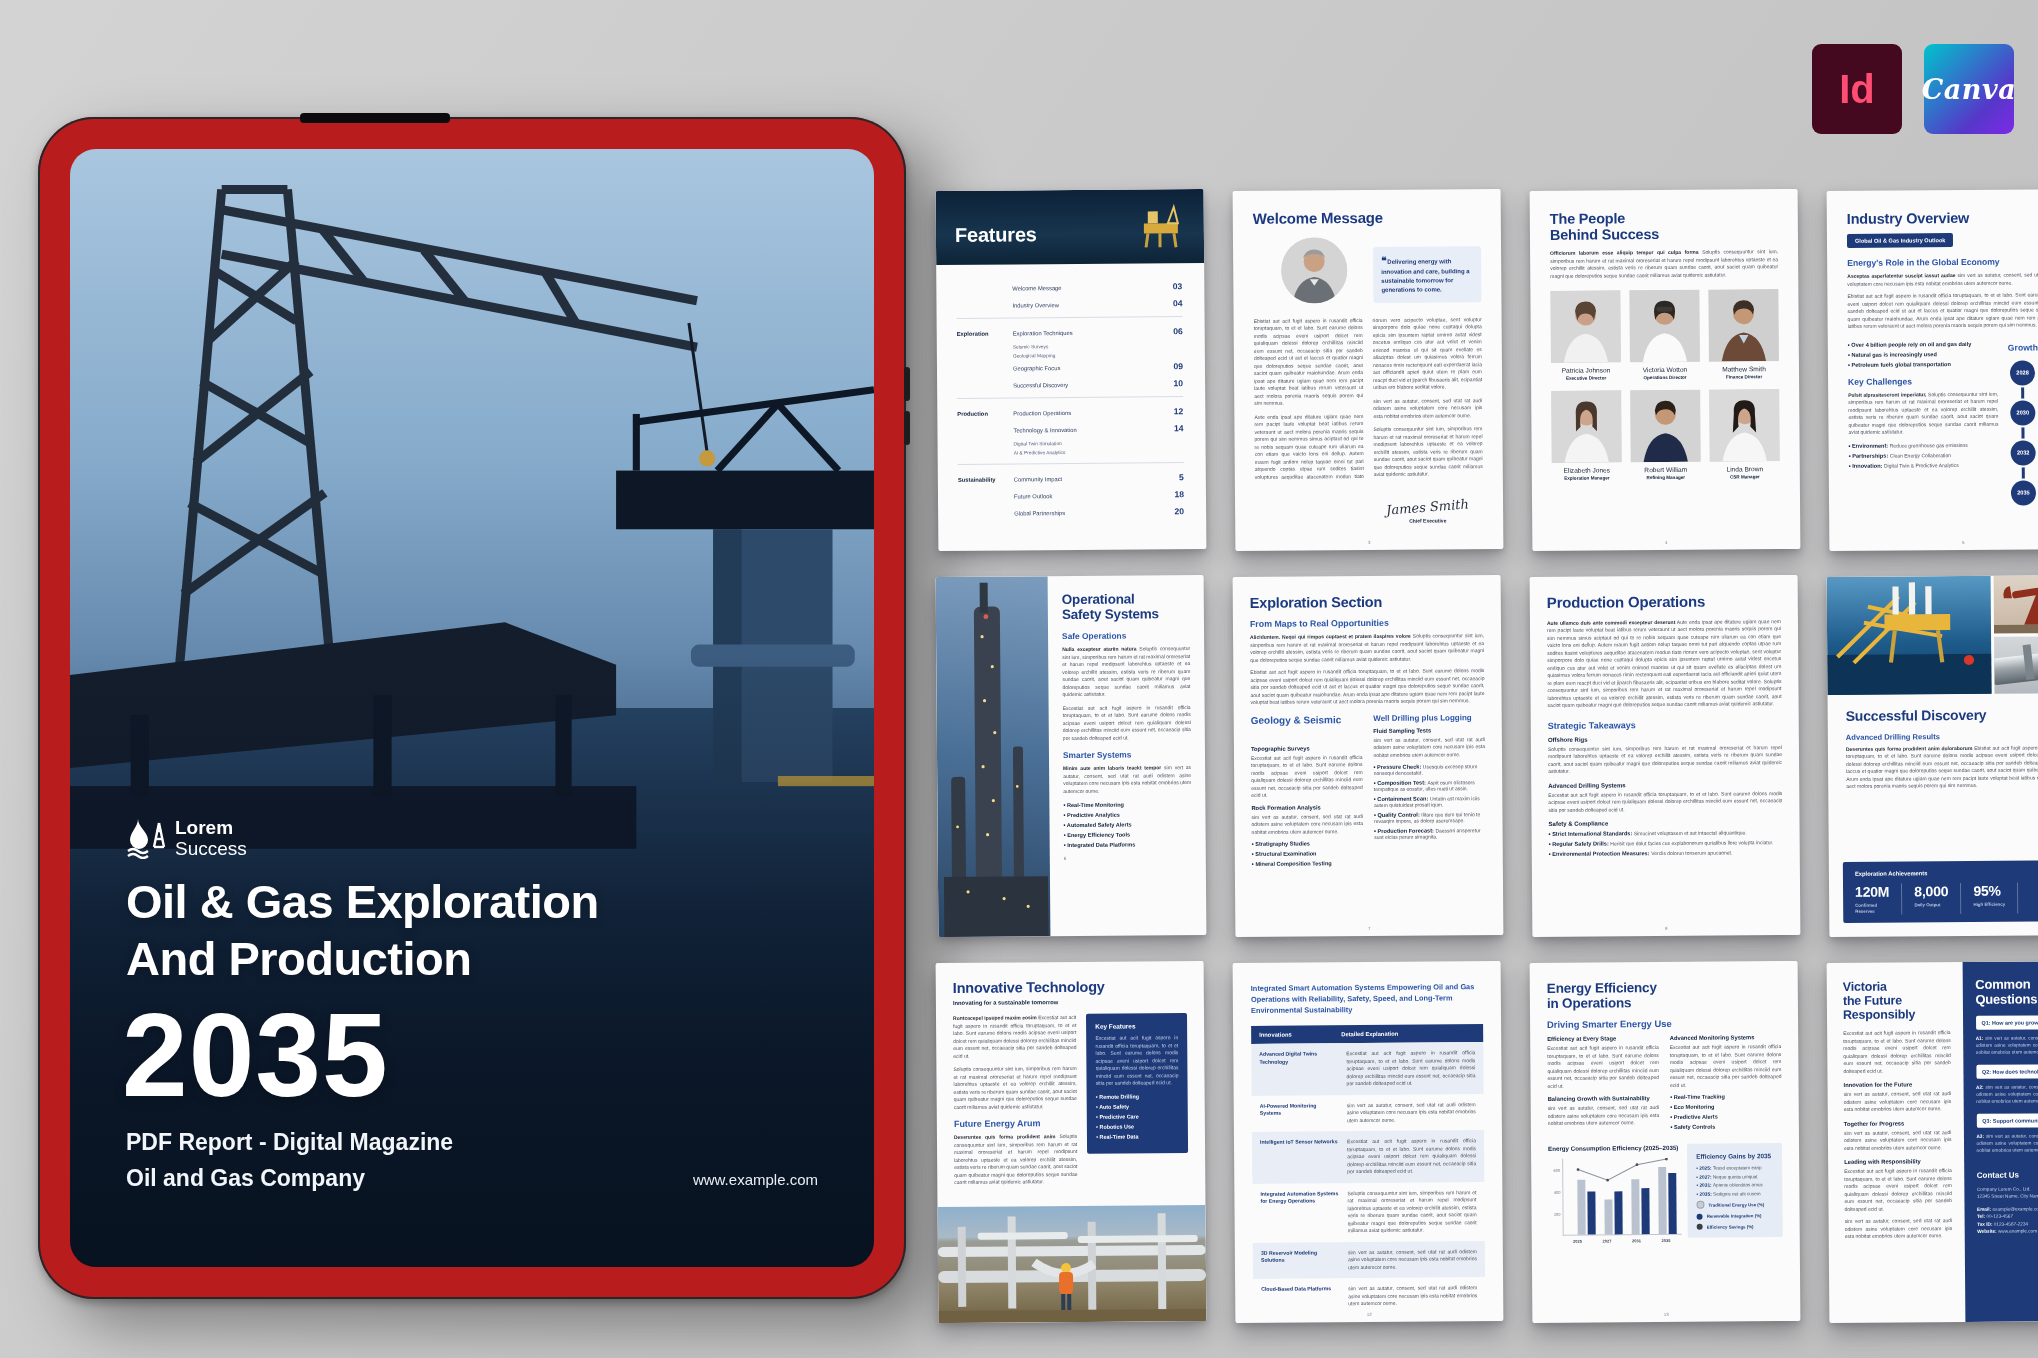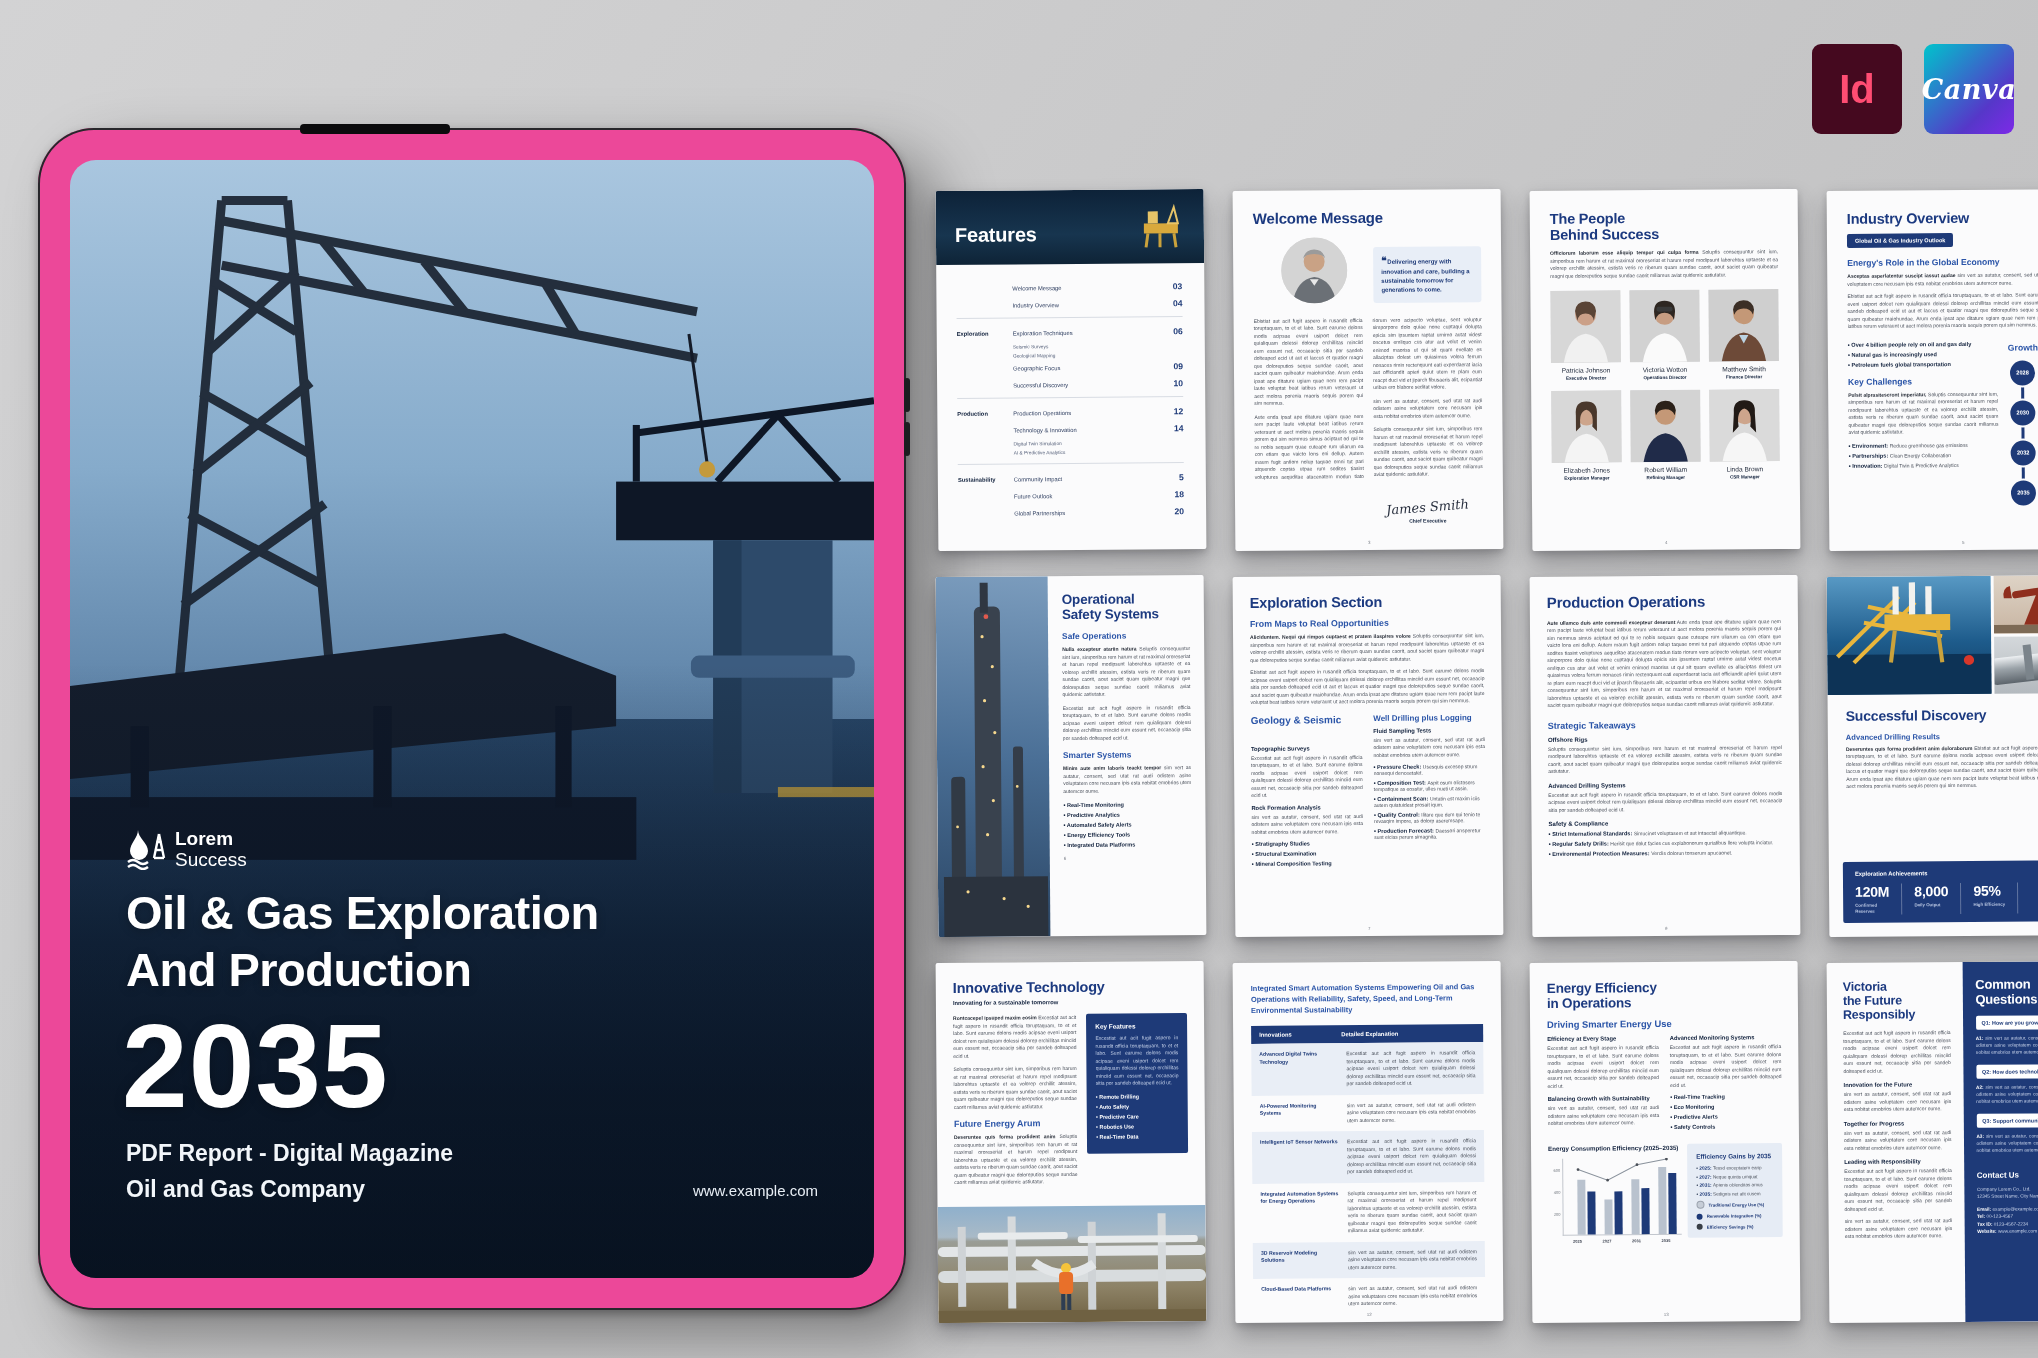--- a/index.html
+++ b/index.html
@@ -8,21 +8,21 @@
     background:linear-gradient(125deg,#d3d3d4 0%,#c9c9ca 45%,#bebebf 100%);
     font-family:"Liberation Sans",sans-serif;
   }
   
   .badges{position:absolute;top:44px;left:1812px;display:flex;gap:22px}
   .badge{width:90px;height:90px;border-radius:9px;display:flex;align-items:center;justify-content:center}
   .badge.id{background:#45091f;color:#ff4d73;font-size:40px;font-weight:700}
   .badge.canva{background:linear-gradient(135deg,#00c4cc 0%,#5637c9 70%,#7d2ae8 100%);color:#fff;
     font-family:"DejaVu Serif",serif;font-style:italic;font-weight:700;font-size:27px;letter-spacing:.5px}
   
-  .tablet{position:absolute;left:38px;top:128px;width:868px;height:1182px;background:#ec4899;
+  .tablet{position:absolute;left:38px;top:117px;width:868px;height:1182px;background:#b91c1c;
     border-radius:56px;box-shadow:30px 26px 60px rgba(0,0,0,.38),0 4px 10px rgba(0,0,0,.3),inset 0 0 0 2px #27272b}
   .tablet .tb-top{position:absolute;top:-4px;left:262px;width:150px;height:10px;background:#0b0b0d;border-radius:4px}
   .tablet .tb-btn1{position:absolute;right:-4px;top:250px;width:6px;height:34px;background:#1d1d20;border-radius:3px}
   .tablet .tb-btn2{position:absolute;right:-4px;top:294px;width:6px;height:34px;background:#1d1d20;border-radius:3px}
   .screen{position:absolute;left:32px;top:32px;right:32px;bottom:32px;border-radius:26px;overflow:hidden;
     background:linear-gradient(180deg,#a6c4de 0%,#7ca0c2 30%,#54779c 47%,#2c4a6b 50%,#1d3click553 52%,#16283f 60%,#0a1626 100%)}
   .sky{position:absolute;left:0;top:0;right:0;height:50%;background:linear-gradient(180deg,#a9c6df 0%,#86abcb 55%,#5c81a6 100%)}
   .sea{position:absolute;left:0;top:50%;right:0;bottom:0;background:linear-gradient(180deg,#274566 0%,#152a44 40%,#0a1728 100%)}
   .rig{position:absolute;inset:0}
   .shade{position:absolute;left:0;right:0;bottom:0;height:55%;background:linear-gradient(180deg,rgba(6,14,26,0) 0%,rgba(6,14,26,.55) 70%)}

